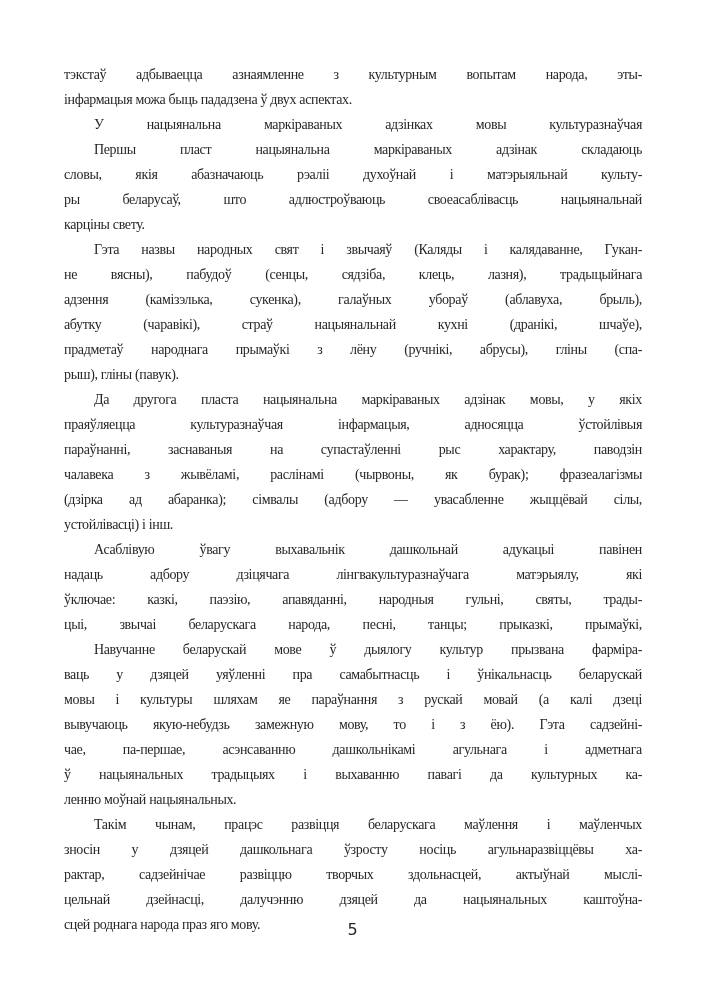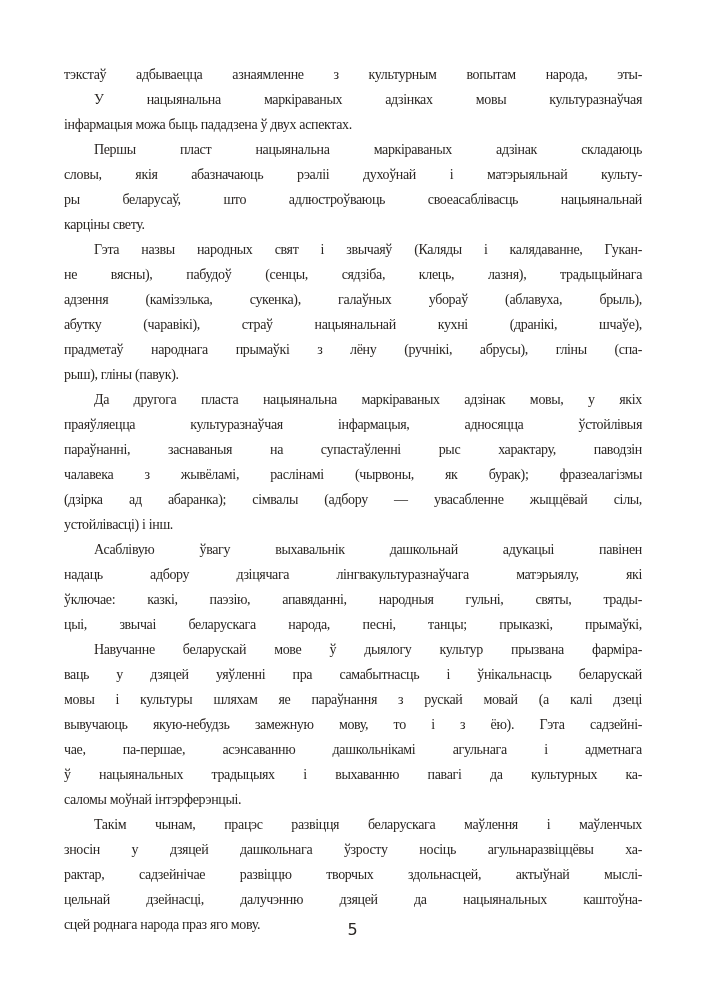--- a/index.html
+++ b/index.html
@@ -26,22 +26,22 @@
   }
 </style>
 </head>
 <body>
 
 <div class="page" id="doc">
     <div>
       <div class="line">тэкстаў адбываецца азнаямленне з культурным вопытам народа, эты-</div>
     </div>
     <div>
+      <div class="line last">інфармацыя можа быць пададзена ў двух аспектах.</div>
       <div class="line indent">У нацыянальна маркіраваных адзінках мовы культуразнаўчая</div>
-      <div class="line last">інфармацыя можа быць пададзена ў двух аспектах.</div>
     </div>
     <div>
       <div class="line indent">Першы пласт нацыянальна маркіраваных адзінак складаюць</div>
       <div class="line">словы, якія абазначаюць рэаліі духоўнай і матэрыяльнай культу-</div>
       <div class="line">ры беларусаў, што адлюстроўваюць своеасаблівасць нацыянальнай</div>
       <div class="line last">карціны свету.</div>
     </div>
     <div>
       <div class="line indent">Гэта назвы народных свят і звычаяў (Каляды і калядаванне, Гукан-</div>
       <div class="line">не вясны), пабудоў (сенцы, сядзіба, клець, лазня), традыцыйнага</div>
@@ -64,21 +64,21 @@
       <div class="line">ўключае: казкі, паэзію, апавяданні, народныя гульні, святы, трады-</div>
       <div class="line">цыі, звычаі беларускага народа, песні, танцы; прыказкі, прымаўкі,</div>
     </div>
     <div>
       <div class="line indent">Навучанне беларускай мове ў дыялогу культур прызвана фарміра-</div>
       <div class="line">ваць у дзяцей уяўленні пра самабытнасць і ўнікальнасць беларускай</div>
       <div class="line">мовы і культуры шляхам яе параўнання з рускай мовай (а калі дзеці</div>
       <div class="line">вывучаюць якую-небудзь замежную мову, то і з ёю). Гэта садзейні-</div>
       <div class="line">чае, па-першае, асэнсаванню дашкольнікамі агульнага і адметнага</div>
       <div class="line">ў нацыянальных традыцыях і выхаванню павагі да культурных ка-</div>
-      <div class="line last">саломы моўнай інтэрферэнцыі.</div>
+      <div class="line last">ленню моўнай нацыянальных.</div>
     </div>
     <div>
       <div class="line indent">Такім чынам, працэс развіцця беларускага маўлення і маўленчых</div>
       <div class="line">зносін у дзяцей дашкольнага ўзросту носіць агульнаразвіццёвы ха-</div>
       <div class="line">рактар, садзейнічае развіццю творчых здольнасцей, актыўнай мыслі-</div>
       <div class="line">цельнай дзейнасці, далучэнню дзяцей да нацыянальных каштоўна-</div>
       <div class="line last">сцей роднага народа праз яго мову.</div>
     </div>
   </div>
 

